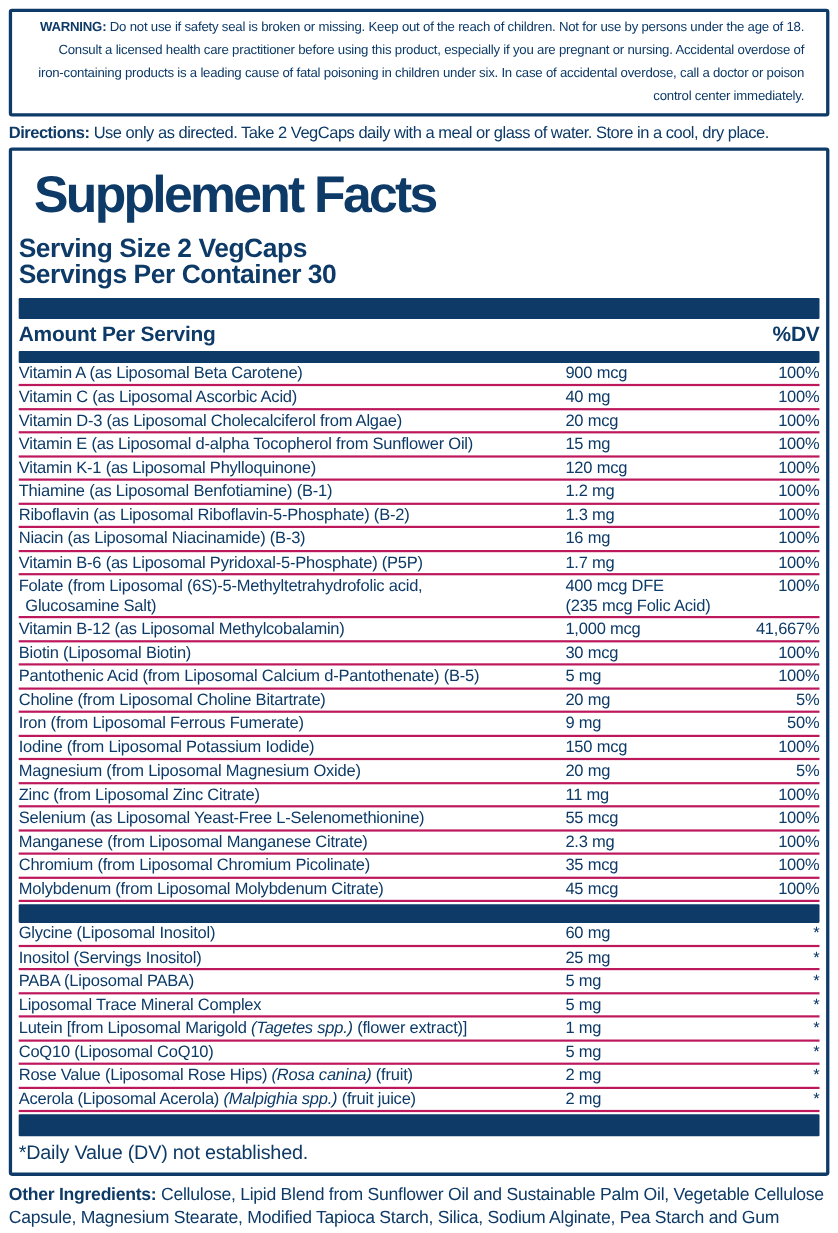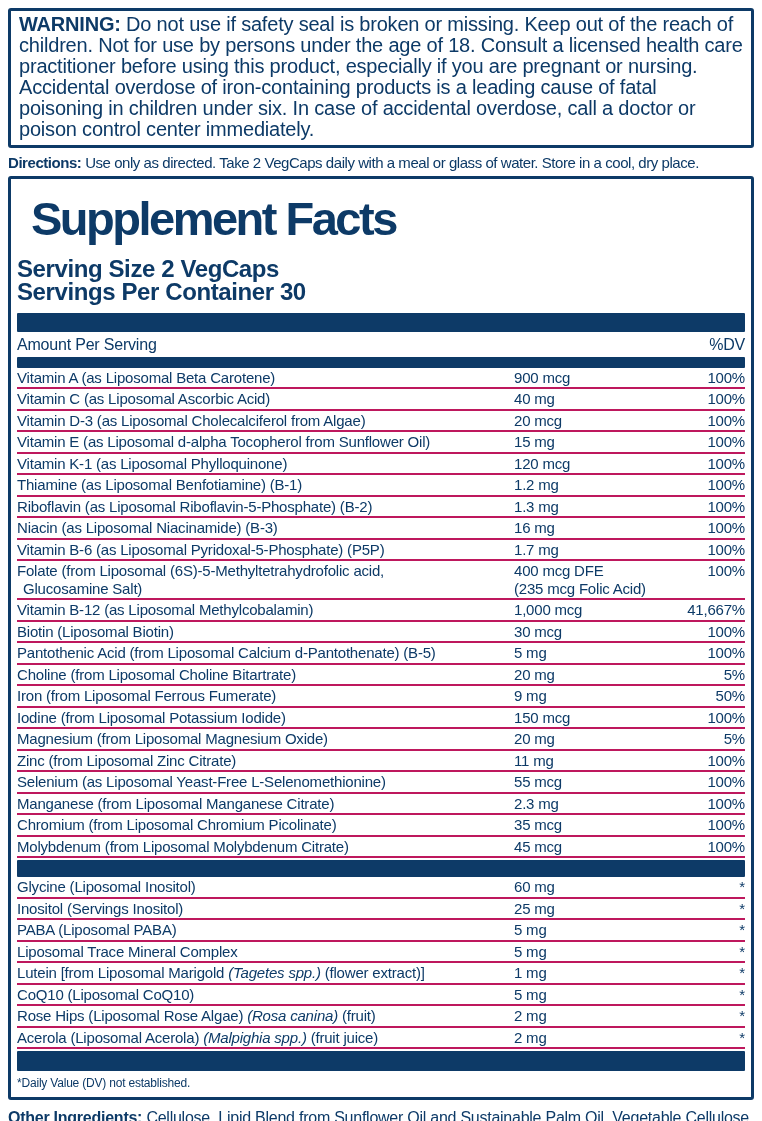--- a/index.html
+++ b/index.html
@@ -7,56 +7,56 @@
     width:762px;height:1121px;overflow:hidden;
     font-family:"Liberation Sans", sans-serif;
     color:#0d3a67;
     -webkit-font-smoothing:antialiased;
   }
   .page{position:relative;width:762px;height:1121px;box-sizing:border-box;padding-top:8px;}
   b{font-weight:bold;}
 
   .warning-box{
     margin:0 8px;border:3px solid #0d3a67;border-radius:3px;
-    padding:3px 8px 5px;font-size:20px;line-height:21px;letter-spacing:-0.2px;
+    padding:3px 20px 5px;font-size:12px;line-height:21px;letter-spacing:-0.2px;text-align:right;
   }
   .directions{
     margin:6px 8px 5px;font-size:15px;letter-spacing:-0.45px;white-space:nowrap;
   }
 
   .facts-box{
     margin:0 8px;border:3px solid #0d3a67;border-radius:3px;
     padding:2px 6px 6px;box-sizing:border-box;
   }
   .facts-title{
     margin:14px;font-size:47px;font-weight:bold;letter-spacing:-2.5px;line-height:1.02;
   }
   .serving-line{
     font-size:24px;font-weight:bold;letter-spacing:-0.4px;line-height:23px;
   }
   .bar{background:#0d3a67;border-radius:1px;}
   .bar-thick{height:19px;margin-top:10px;}
   .head-row{
     display:flex;justify-content:space-between;align-items:flex-end;
-    font-weight:normal;font-size:16px;letter-spacing:-0.2px;padding:4px 0 3px;
+    font-weight:bold;font-size:19px;letter-spacing:-0.2px;padding:4px 0 3px;
   }
   .bar-med{height:11px;}
   .rows{width:100%;}
   .row{
     display:grid;grid-template-columns:497px 152px 1fr;
     border-bottom:2px solid #be185d;
     padding:1px 0;font-size:15px;line-height:17.5px;letter-spacing:-0.2px;
     align-items:start;
   }
   .c-name{padding-right:4px;}
   .name2{padding-left:6px;}
   .c-dv{text-align:right;font-weight:normal;}
   .bar-sep{height:17px;margin-top:2px;}
   .bar-end{height:20px;margin-top:2px;}
-  .footnote{font-size:12px;letter-spacing:-0.2px;padding:5px 0 1px;}
+  .footnote{font-size:18px;letter-spacing:-0.2px;padding:5px 0 1px;}
   .other-ing{
     margin:7px 8px 0;font-size:16px;line-height:21px;letter-spacing:-0.25px;
   }
 </style>
 </head>
 <body>
 
 <div class="page">
 
   <div class="warning-box">
@@ -390,21 +390,21 @@
       <div class="name2"></div>
     </div>
     <div class="c-amt">
       <div>5 mg</div>
       <div></div>
     </div>
     <div class="c-dv">*</div>
   </div>
 
   <div class="row">
-    <div class="c-name"><span>Rose Hips (Liposomal Rose Algae) </span><i>(Rosa canina)</i><span> (fruit)</span>
+    <div class="c-name"><span>Rose Value (Liposomal Rose Hips) </span><i>(Rosa canina)</i><span> (fruit)</span>
       <div class="name2"></div>
     </div>
     <div class="c-amt">
       <div>2 mg</div>
       <div></div>
     </div>
     <div class="c-dv">*</div>
   </div>
 
   <div class="row">

